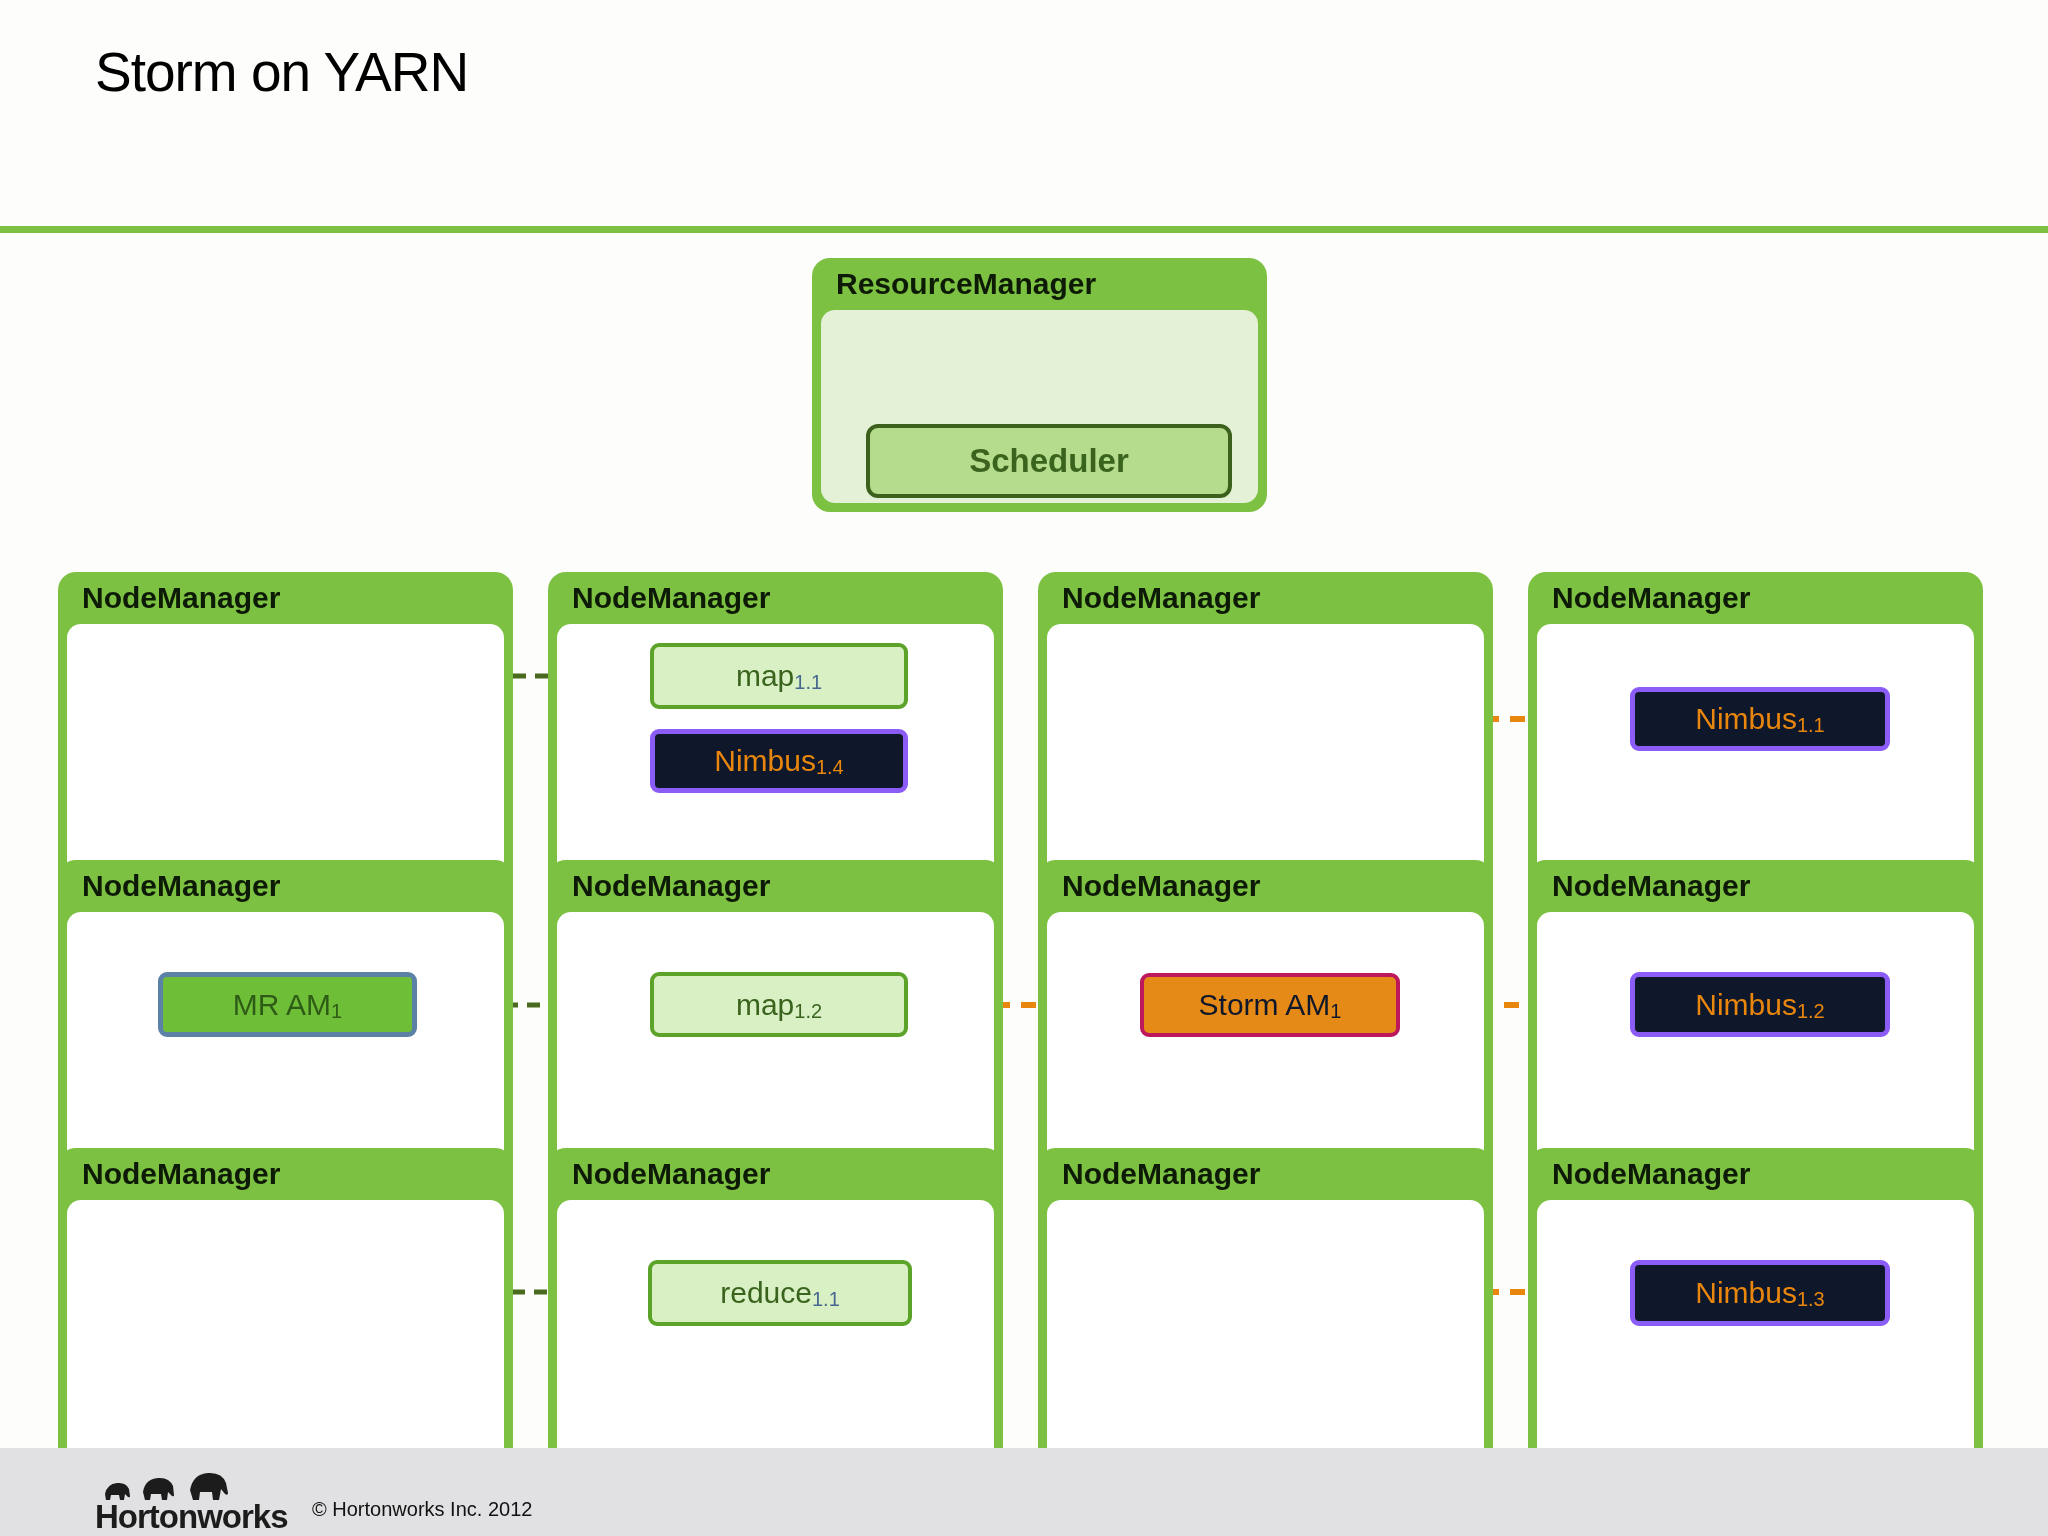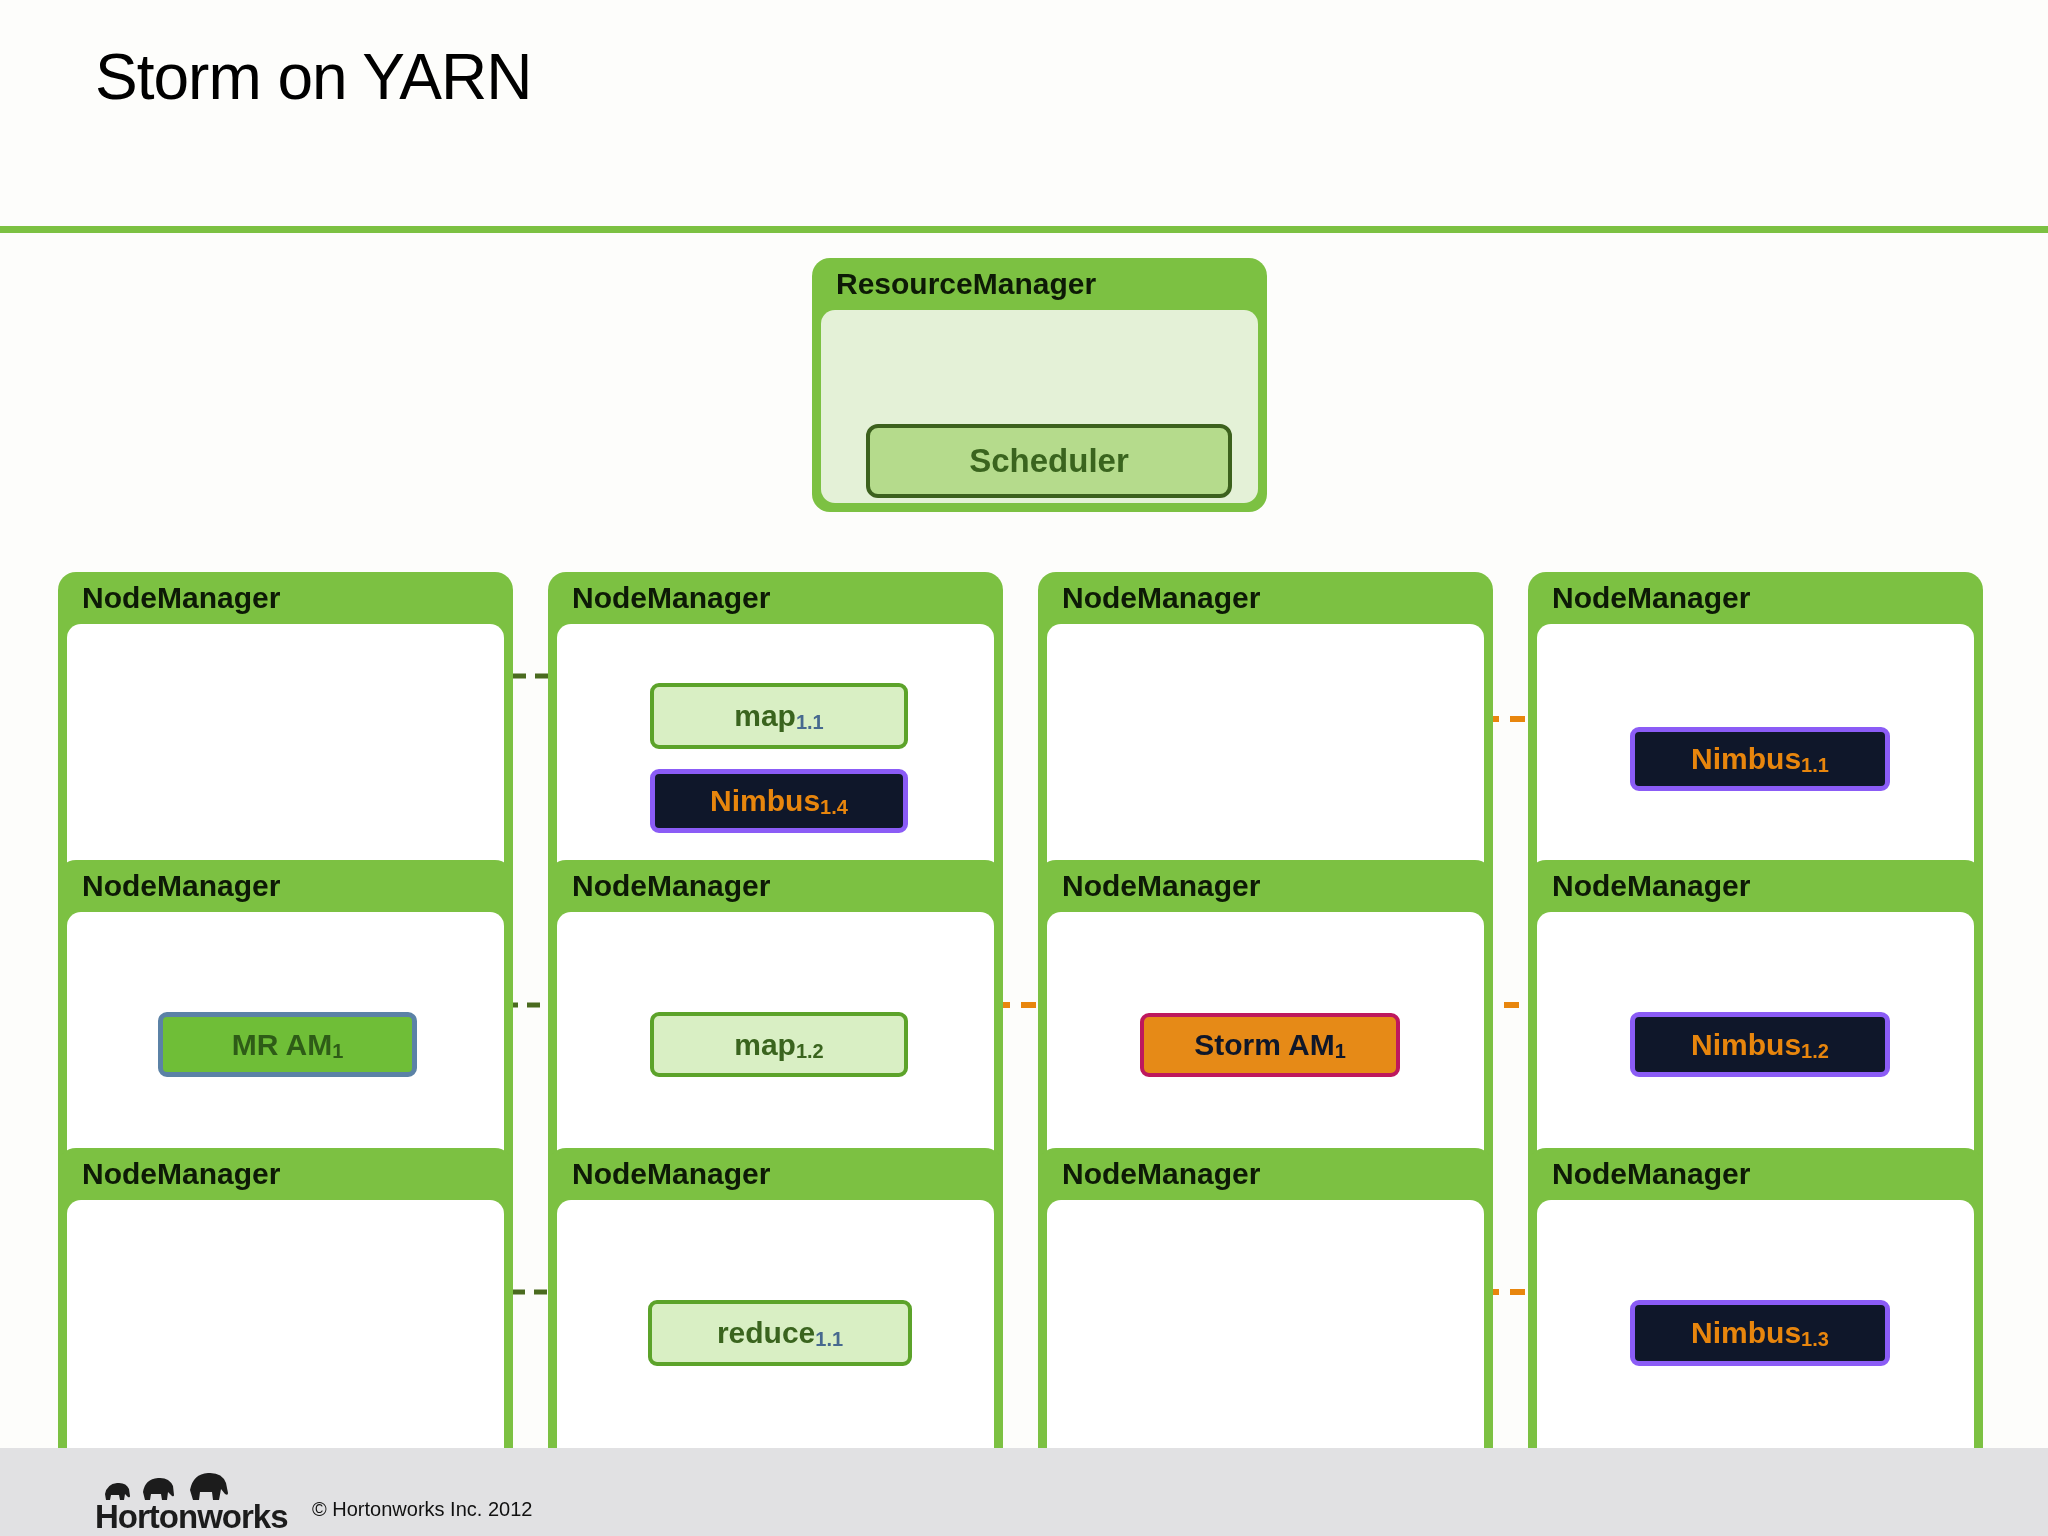--- a/index.html
+++ b/index.html
@@ -2,21 +2,21 @@
 <html><head>
 <meta charset="utf-8">
 <style>
   html,body{margin:0;padding:0;background:#ffffff;}
   #slide{
     position:relative;width:2048px;height:1536px;overflow:hidden;
     font-family:"Liberation Sans","DejaVu Sans",sans-serif;background:#fdfdfb;
   }
   
   .slide-title{
-    position:absolute;left:95px;top:40px;font-size:64px;font-weight:400;
+    position:absolute;left:95px;top:40px;font-size:55px;font-weight:400;
     color:#000;letter-spacing:-1px;
   }
   .divider{
     position:absolute;left:0;top:226px;width:2048px;height:7px;background:#7cc142;
   }
   
   .gbox{position:absolute;background:#7cc142;border-radius:18px;}
   .gbox .head{
     height:52px;display:flex;align-items:center;padding-left:24px;
     font-size:30px;font-weight:bold;color:#0d1a06;
@@ -34,21 +34,21 @@
     display:flex;align-items:center;justify-content:center;
     font-size:33px;font-weight:bold;color:#3a641e;
   }
   
   .nm{width:455px;height:324px;}
   .r1{top:572px;} .r2{top:860px;} .r3{top:1148px;}
   .c1{left:58px;} .c2{left:548px;} .c3{left:1038px;} .c4{left:1528px;}
   
   .cbox{
     position:absolute;display:flex;align-items:center;justify-content:center;
-    font-weight:bold;font-size:30px;border-radius:9px;box-sizing:border-box;margin-top:40px;
+    font-weight:normal;font-size:30px;border-radius:9px;box-sizing:border-box;
   }
   .cbox sub{font-size:20px;position:relative;bottom:-6px;line-height:0;}
   .green-light{background:#d9efc4;border:4px solid #5ca32a;color:#3a641e;}
   .green-solid{background:#6fbe37;border:5px solid #5b82a6;color:#2e5c17;}
   .orange-light{background:#0f172a;border:5px solid #8b5cf6;color:#e8860d;}
   .orange-solid{background:#e68a17;border:4px solid #be185d;color:#0f172a;}
   .sub-blue sub{color:#47698f;}
   #box-map11   {left:650px; top:643px; width:258px;height:66px;}
   #box-nimbus14{left:650px; top:729px; width:258px;height:64px;}
   #box-nimbus11{left:1630px;top:687px; width:260px;height:64px;}

